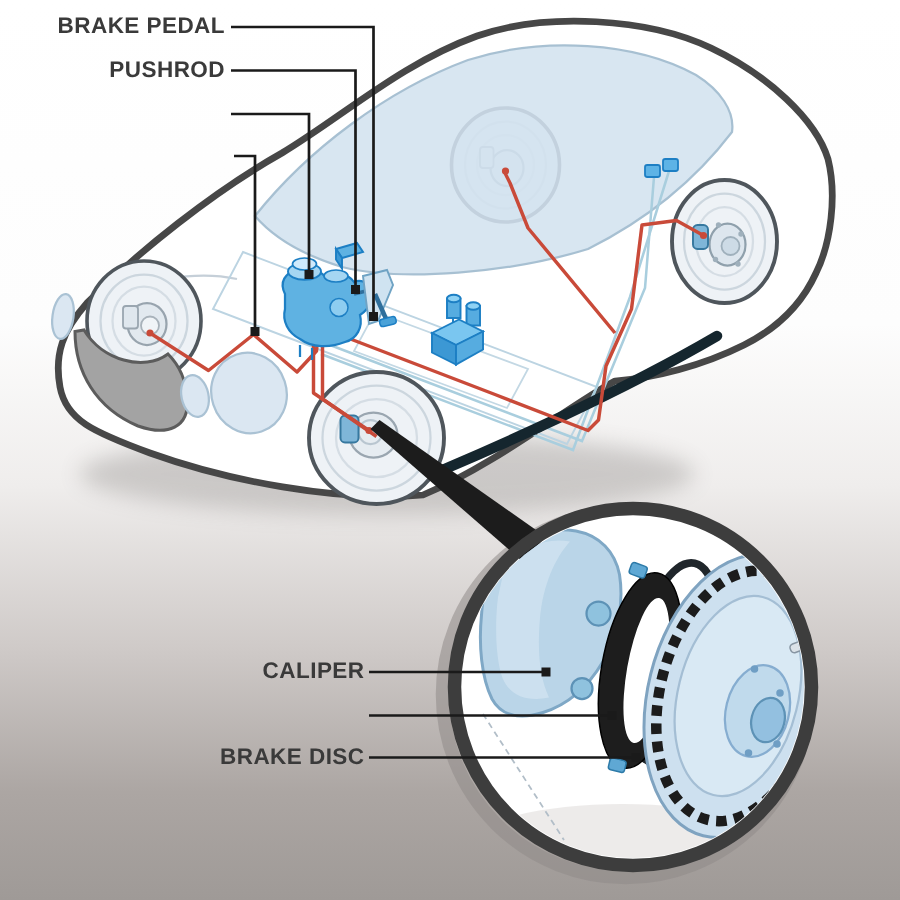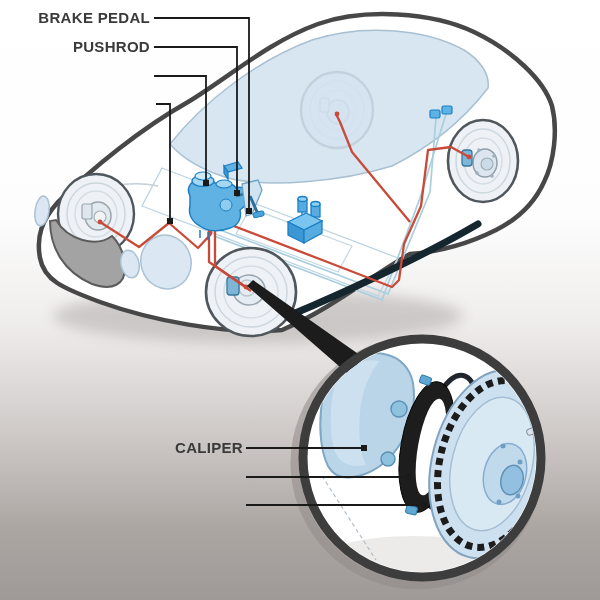--- a/index.html
+++ b/index.html
@@ -224,14 +224,15 @@
     <rect x="361" y="445" width="6" height="6"></rect>
     <rect x="405" y="474" width="6" height="6"></rect>
     <rect x="421" y="502" width="6" height="6"></rect>
   </g>
 </svg>
 
 <div class="lbl lbl-top" style="top:10px">BRAKE PEDAL</div>
 <div class="lbl lbl-top" style="top:39px">PUSHROD</div>
 
 <div class="lbl lbl-bottom" style="top:440px">CALIPER</div>
+<div class="lbl lbl-bottom" style="top:497px">BRAKE DISC</div>
 
 </div>
 
 </body></html>

